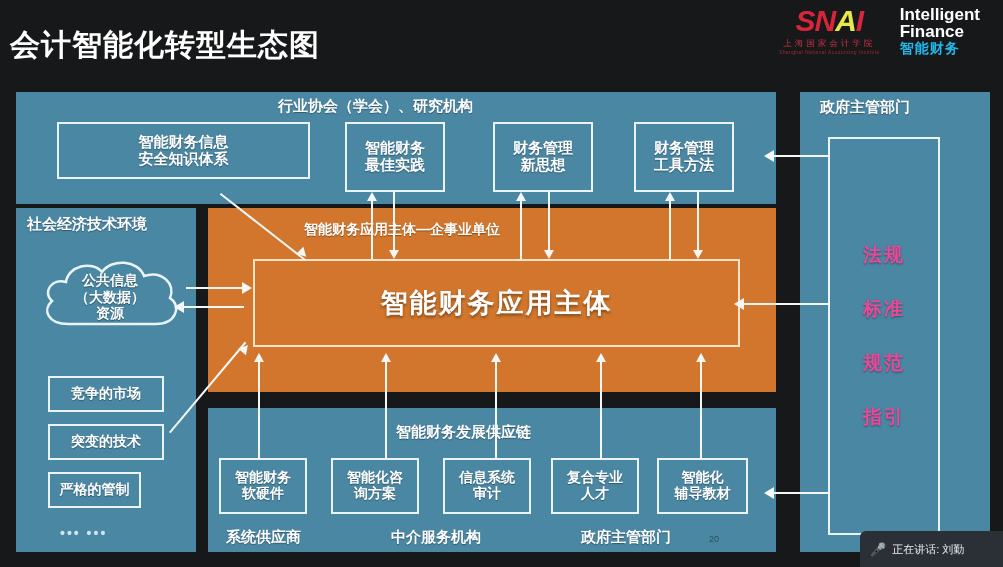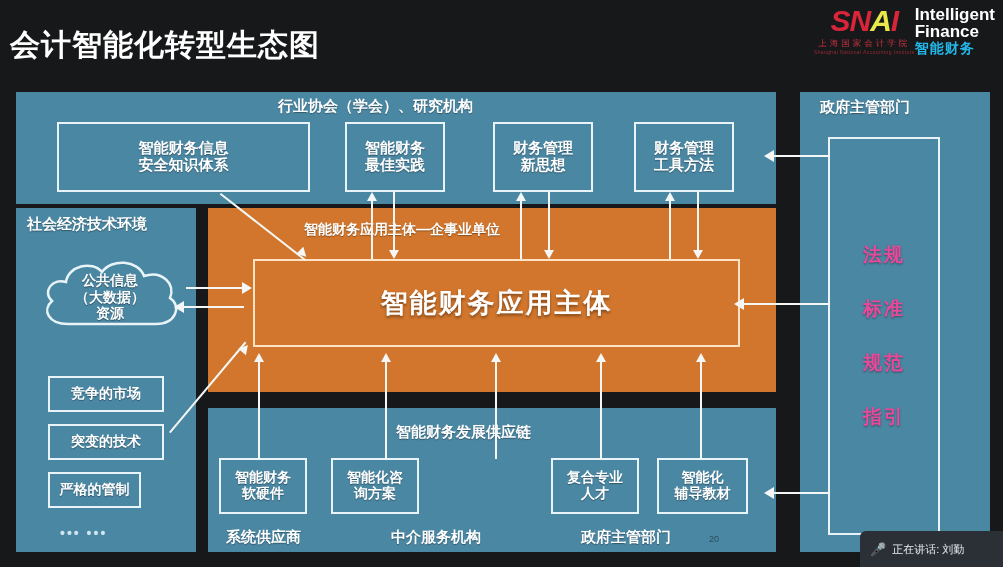--- a/index.html
+++ b/index.html
@@ -10,21 +10,21 @@
     overflow: hidden;
   }
   #stage { position: relative; width: 1003px; height: 567px; background: #17181a; }
 
   
   .title {
     position: absolute; left: 10px; top: 18px;
     font-size: 30px; font-weight: bold; color: #ffffff;
     letter-spacing: 1px; white-space: nowrap; margin-top: 7px;
   }
-  .logos { position: absolute; right: 8px; top: 6px; display: flex; align-items: center; gap: 0; }
+  .logos { position: absolute; right: 23px; top: 6px; display: flex; align-items: center; gap: 20px; }
   .snai { display: flex; flex-direction: column; align-items: center; line-height: 1; }
   .snai-word { font-size: 30px; font-weight: bold; color: #d8253a; letter-spacing: -1px; font-style: italic; }
   .snai-word .y { color: #e8e84a; }
   .snai-cn { font-size: 8.5px; color: #c9303f; letter-spacing: 3px; margin-top: 3px; }
   .snai-en { font-size: 5px; color: #9a2a33; letter-spacing: .4px; margin-top: 2px; }
   .if-logo { display: flex; align-items: center; gap: 7px; }
   .if-ring { position: relative; width: 48px; height: 48px; }
   .if-ring .outer {
     position: absolute; inset: 0; border-radius: 50%;
     border: 3px solid #c9cfd4; border-right-color: transparent; border-bottom-color: transparent;
@@ -140,21 +140,21 @@
         <div class="if-en">Intelligent</div>
         <div class="if-en">Finance</div>
         <div class="if-cn">智能财务</div>
       </div>
     </div>
   </div>
 
   <div class="panel" id="top-banner"></div>
   <div class="panel-label" style="left:278px; top:97px;">行业协会（学会）、研究机构</div>
 
-  <div class="wbox" style="left:57px;  top:122px; width:253px; height:70px;">
+  <div class="wbox" style="left:57px;  top:122px; width:253px; height:57px;">
       <span style="white-space:pre-line">智能财务信息
 安全知识体系</span>
     </div>
   <div class="wbox" style="left:345px; top:122px; width:100px; height:70px;">
       <span style="white-space:pre-line">智能财务
 最佳实践</span>
     </div>
   <div class="wbox" style="left:493px; top:122px; width:100px; height:70px;">
       <span style="white-space:pre-line">财务管理
 新思想</span>
@@ -205,20 +205,24 @@
   <div class="panel" id="bottom-panel"></div>
   <div class="panel-label" style="left:396px; top:423px;text-align:center;">智能财务发展供应链</div>
 
   <div class="wbox" style="left:219px; top:458px; width:88px; height:56px; font-size:14px;">
       <span style="white-space:pre-line">智能财务
 软硬件</span>
     </div>
   <div class="wbox" style="left:331px; top:458px; width:88px; height:56px; font-size:14px;">
       <span style="white-space:pre-line">智能化咨
 询方案</span>
+    </div>
+  <div class="wbox" style="left:443px; top:458px; width:88px; height:56px; font-size:14px;">
+      <span style="white-space:pre-line">信息系统
+审计</span>
     </div>
   <div class="wbox" style="left:551px; top:458px; width:88px; height:56px; font-size:14px;">
       <span style="white-space:pre-line">复合专业
 人才</span>
     </div>
   <div class="wbox" style="left:657px; top:458px; width:91px; height:56px; font-size:14px;">
       <span style="white-space:pre-line">智能化
 辅导教材</span>
     </div>
 

